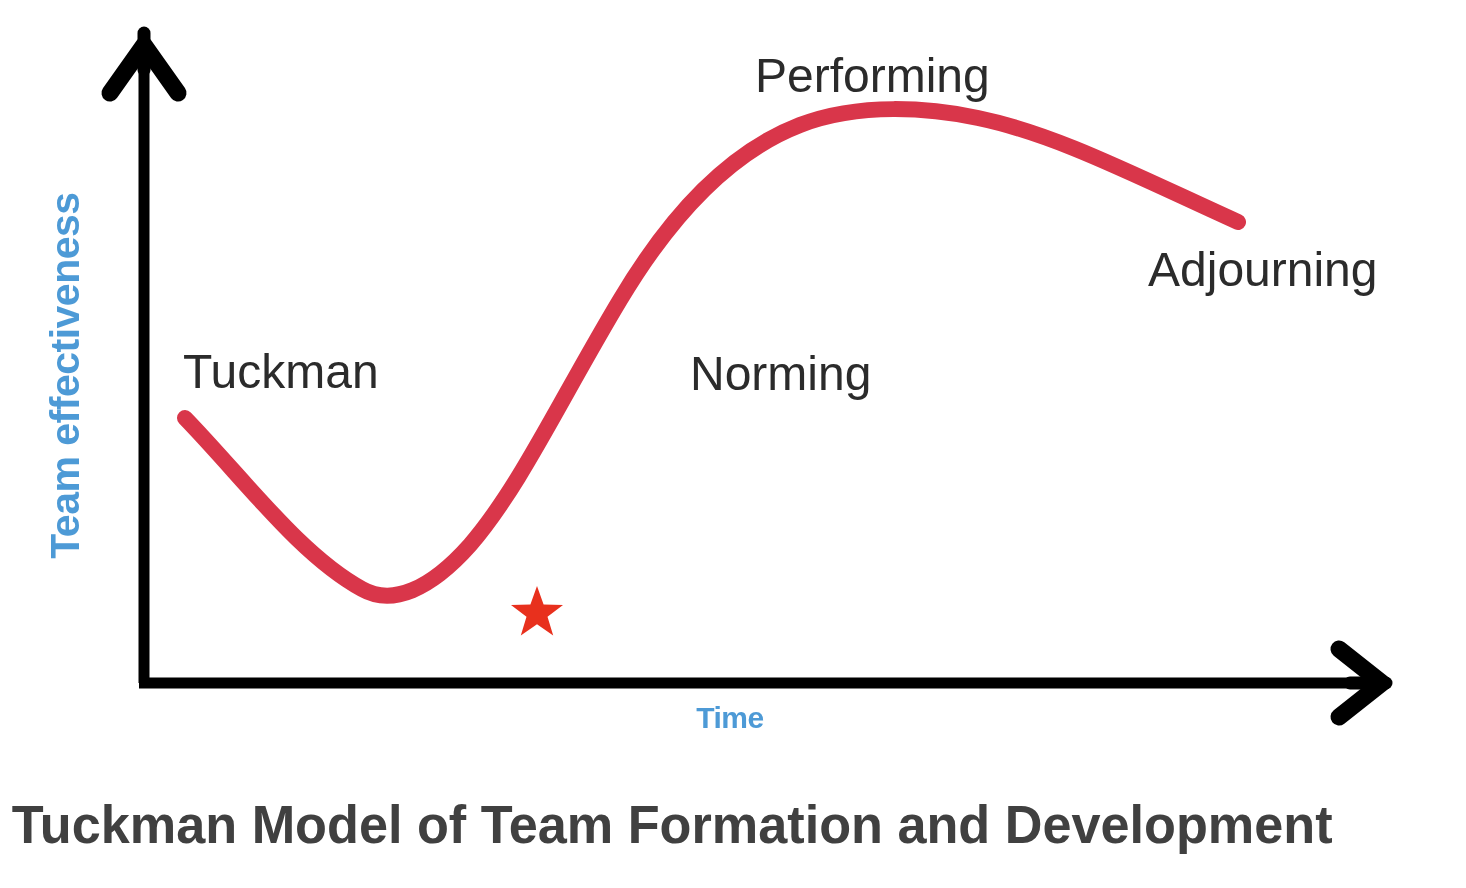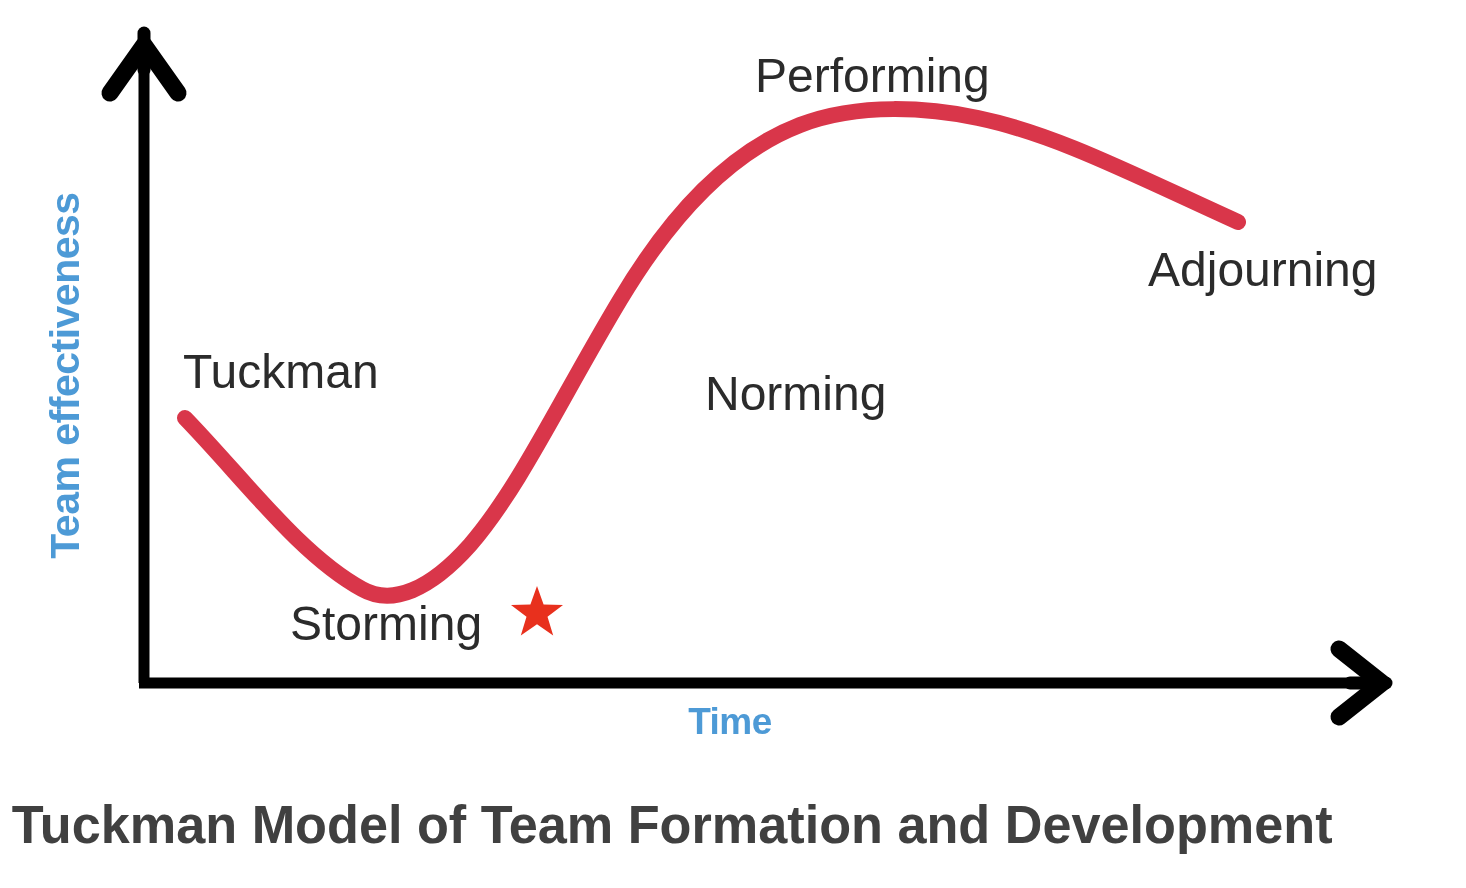--- a/index.html
+++ b/index.html
@@ -58,41 +58,41 @@
   }
 
   #x-axis-title {
     position: absolute;
     left: 630px;
     top: 703px;
     width: 200px;
     text-align: center;
     font-family: "Liberation Sans", sans-serif;
     font-weight: bold;
-    font-size: 37px;
+    font-size: 30px;
     letter-spacing: -0.5px;
     color: #4d9ad6;
     white-space: nowrap;
     line-height: 1;
   }
 
   
   .stage-label {
     position: absolute;
     font-family: "Liberation Sans", sans-serif;
     font-weight: normal;
     font-size: 48px;
     color: #2b2b2b;
     white-space: nowrap;
     line-height: 1;
   }
 
   #stage-label-forming   { left: 183px;  top: 348px; }
   #stage-label-storming  { left: 290px;  top: 600px; }
-  #stage-label-norming   { left: 690px;  top: 370px; margin-left: 15px; }
+  #stage-label-norming   { left: 690px;  top: 350px; }
   #stage-label-performing{ left: 755px;  top: 52px;  }
   #stage-label-adjourning{ left: 1148px; top: 246px; }
 
   
   #annotation-star {
     position: absolute;
     left: 511px;
     top: 585px;
     width: 52px;
     height: 52px;
@@ -143,21 +143,20 @@
                C 860 102, 930 108, 978 118
                C 1055 134, 1130 173, 1238 222" fill="none" stroke="#d9364a" stroke-width="16" stroke-linecap="round" stroke-linejoin="round"></path>
     </svg>
 
     <div id="y-axis-title" style="color: rgb(77, 154, 214);">Team effectiveness</div>
 
     <div id="x-axis-title" style="color: rgb(77, 154, 214);">Time</div>
 
     <div id="stage-label-forming" class="stage-label">Tuckman</div>
 
-    <div id="stage-label-storming" class="stage-label">Storming</div>
 
     <div id="stage-label-norming" class="stage-label">Norming</div>
 
     <div id="stage-label-performing" class="stage-label">Performing</div>
 
     <div id="stage-label-adjourning" class="stage-label">Adjourning</div>
 
     <svg id="annotation-star" viewBox="0 0 52 52" xmlns="http://www.w3.org/2000/svg">
       <polygon points="26,1 32.6,19.6 52,19.9 36.5,31.7 42.2,50.6 26,39.2 9.8,50.6 15.5,31.7 0,19.9 19.4,19.6" fill="#e8301d"></polygon>
     </svg>

